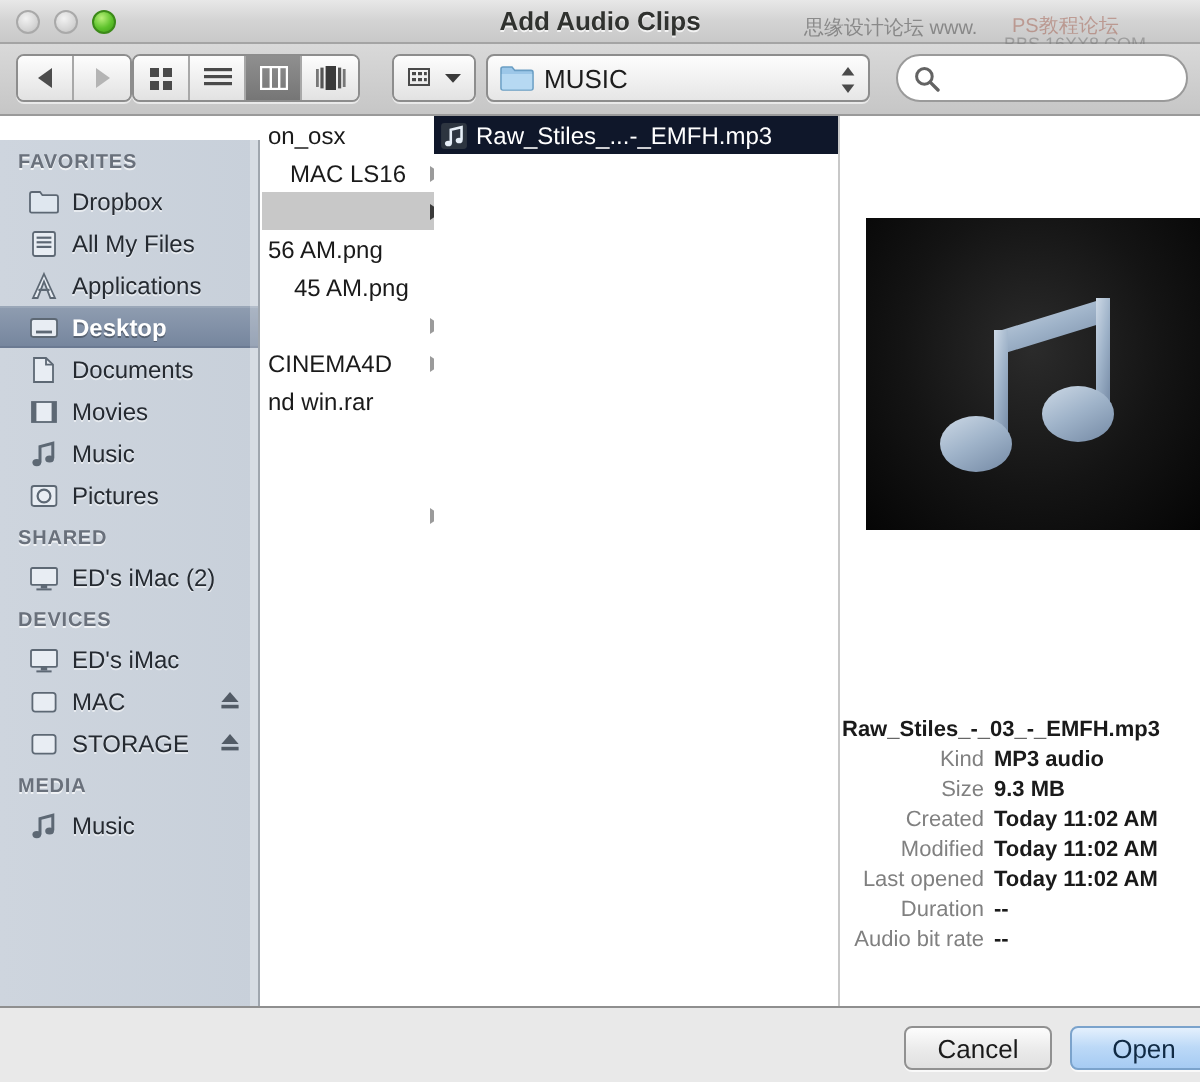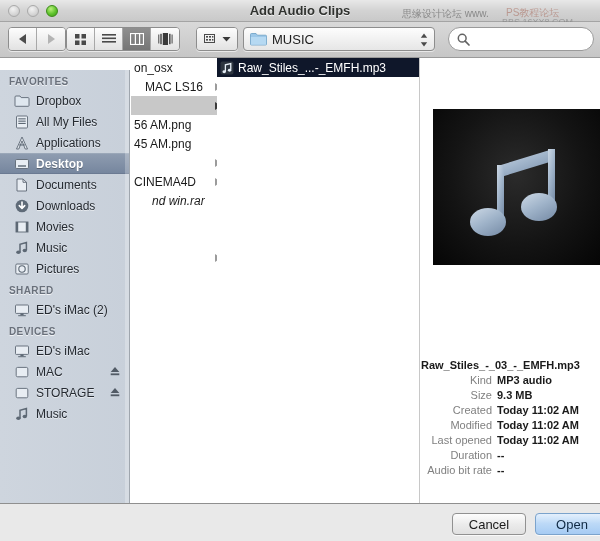--- a/index.html
+++ b/index.html
@@ -449,29 +449,20 @@
               <svg width="16" height="16" viewBox="0 0 16 16">
                 <path d="M3 2 L9 2 L12.5 5.3 L12.5 14 L3 14 Z" fill="#e8edf3" stroke="#5d6874" stroke-width="0.9"></path>
                 <path d="M9 2 L9 5.3 L12.5 5.3" fill="none" stroke="#5d6874" stroke-width="0.9"></path>
               </svg>
             </span>
             <span class="sb-label">Documents</span>
           </div>
           <div class="sb-item">
             <span class="sb-ico">
               <svg width="16" height="16" viewBox="0 0 16 16">
-                <circle cx="8" cy="8" r="6.3" fill="#5f6b78"></circle>
-                <path d="M8 4 L8 9.4 M5.3 7.6 L8 10.4 L10.7 7.6" fill="none" stroke="#ffffff" stroke-width="1.6" stroke-linecap="round" stroke-linejoin="round"></path>
-              </svg>
-            </span>
-            <span class="sb-label">Downloads</span>
-          </div>
-          <div class="sb-item">
-            <span class="sb-ico">
-              <svg width="16" height="16" viewBox="0 0 16 16">
                 <rect x="2" y="3" width="12" height="10" fill="#e8edf3" stroke="#5d6874" stroke-width="0.9"></rect>
                 <rect x="2" y="3" width="2.2" height="10" fill="#5d6874"></rect>
                 <rect x="11.8" y="3" width="2.2" height="10" fill="#5d6874"></rect>
               </svg>
             </span>
             <span class="sb-label">Movies</span>
           </div>
           <div class="sb-item">
             <span class="sb-ico">
               <svg width="16" height="16" viewBox="0 0 16 16">
@@ -530,20 +521,21 @@
               <svg width="16" height="16" viewBox="0 0 16 16">
                 <rect x="2.2" y="3.4" width="11.6" height="9.4" rx="1.4" fill="#e8edf3" stroke="#5d6874" stroke-width="0.9"></rect>
               </svg>
             </span>
             <span class="sb-label">STORAGE</span>
             <svg width="10" height="11" viewBox="0 0 10 11" class="sb-eject">
               <polygon points="5,1 9.3,6 0.7,6" fill="#525b66"></polygon>
               <rect x="0.7" y="7.4" width="8.6" height="1.8" fill="#525b66"></rect>
             </svg>
           </div>
+          <div class="sb-section">MEDIA</div>
           <div class="sb-item">
             <span class="sb-ico">
               <svg width="16" height="16" viewBox="0 0 16 16">
                 <path d="M6 12.2 L6 4.3 L12.4 2.6 L12.4 10.2" fill="none" stroke="#5d6874" stroke-width="1.5"></path>
                 <ellipse cx="4.4" cy="12.3" rx="2.2" ry="1.8" fill="#5d6874"></ellipse>
                 <ellipse cx="10.8" cy="10.5" rx="2.2" ry="1.8" fill="#5d6874"></ellipse>
               </svg>
             </span>
             <span class="sb-label">Music</span>
           </div>
@@ -561,32 +553,32 @@
             <span class="disclose"></span>
           </div>
           <div class="row sel-gray">
             <span class="row-text" style="margin-left: 3px;"></span>
             <span class="disclose dark"></span>
           </div>
           <div class="row">
             <span class="row-text" style="margin-left: 3px;">56 AM.png</span>
           </div>
           <div class="row">
-            <span class="row-text" style="margin-left: 3px;">45 AM.png</span>
+            <span class="row-text" style="margin-left: 16px;">45 AM.png</span>
           </div>
           <div class="row">
             <span class="row-text" style="margin-left: 3px;"></span>
             <span class="disclose"></span>
           </div>
           <div class="row">
             <span class="row-text" style="margin-left: 3px;">CINEMA4D</span>
             <span class="disclose"></span>
           </div>
           <div class="row">
-            <span class="row-text" style="margin-left: 21px; font-style: italic;">nd win.rar</span>
+            <span class="row-text" style="margin-left: 3px;">nd win.rar</span>
           </div>
           <div class="row">
             <span class="row-text" style="margin-left: 3px;"></span>
           </div>
           <div class="row">
             <span class="row-text" style="margin-left: 3px;"></span>
           </div>
           <div class="row">
             <span class="row-text" style="margin-left: 3px;"></span>
             <span class="disclose"></span>

